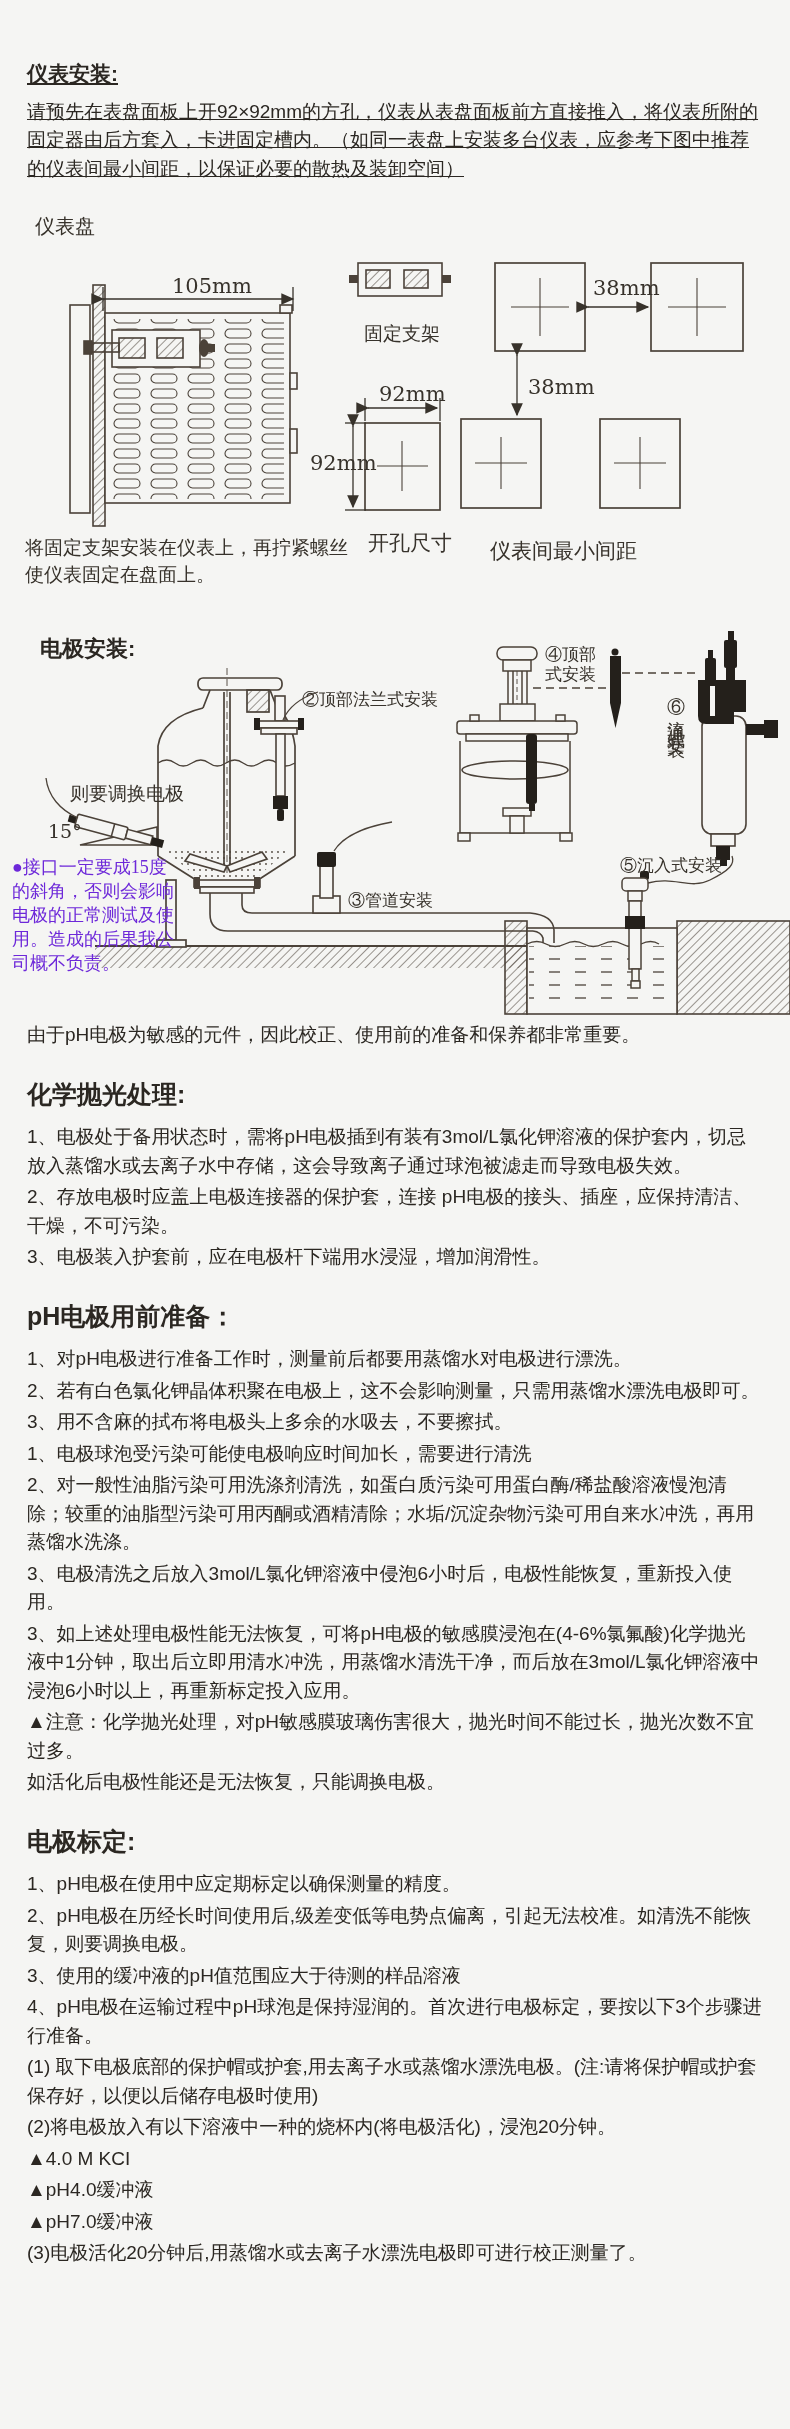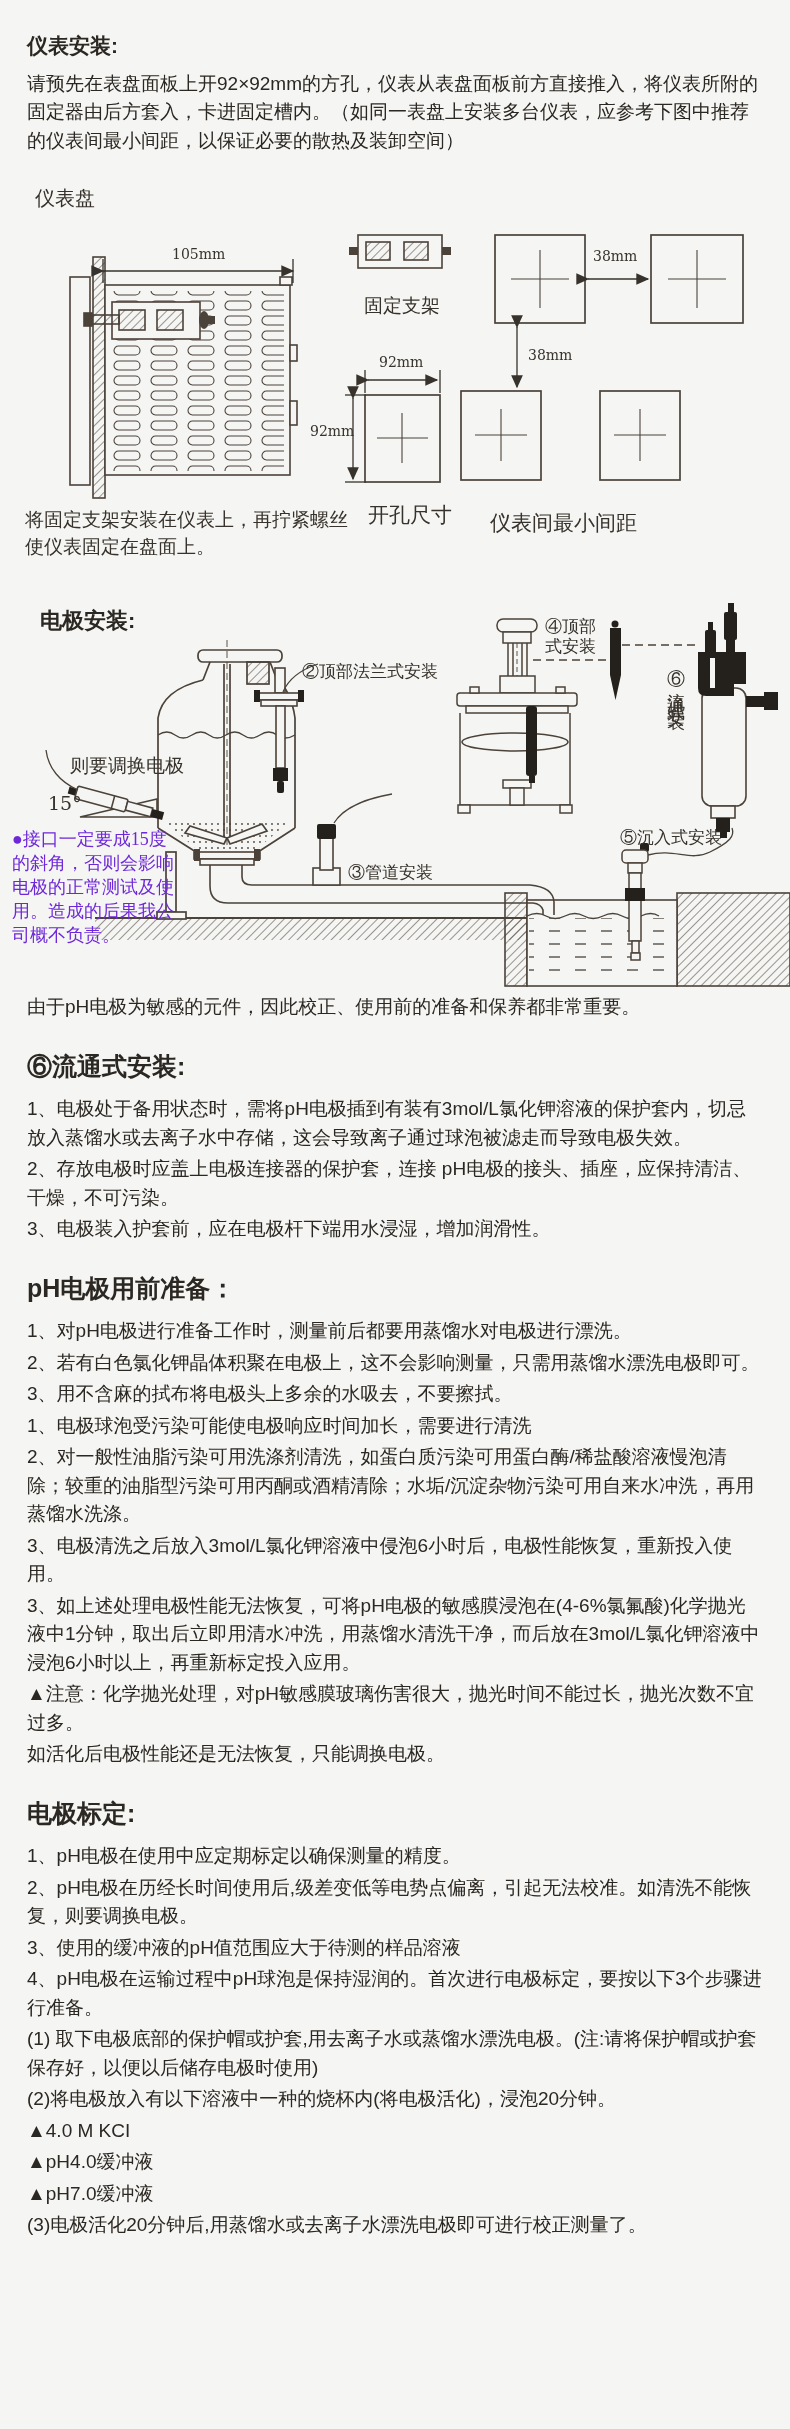--- a/index.html
+++ b/index.html
@@ -5,32 +5,32 @@
   html,body{margin:0;padding:0;}
   body{
     width:790px;height:2429px;overflow:hidden;
     background:#f5f5f3;color:#2b2722;
     font-family:"Liberation Sans", sans-serif;
   }
   .txt{padding:0 27px;font-size:19px;line-height:1.5;}
   .txt p{margin:3px 0;}
   .h-md{font-size:21px;font-weight:bold;margin:0 0 8px 0;}
   .h-lg{font-size:25px;font-weight:bold;margin:26px 0 10px 0;}
-  .sec-top{padding-top:30px;}
+  .sec-top{padding-top:58px;text-decoration:underline;}
   
   .diag{position:relative;width:672px;}
   .diag1{height:437px;margin-top:8px;}
   .diag2{height:390px;}
   .diag svg{position:absolute;left:0;top:0;}
   .dlabel{
     position:absolute;white-space:nowrap;
     font-family:"DejaVu Serif", serif;
     font-size:18px;color:#37322b;
   }
-  .dim{font-size:14px;}
+  .dim{font-size:21px;}
   .cap{
     position:absolute;font-family:Liberation Serif, serif;
     font-size:19px;line-height:1.4;color:#37322b;white-space:normal;
   }
   .note{
     position:absolute;left:12px;top:228px;width:162px;
     font-size:18px;line-height:1.33;color:#6d28d9;
     font-family:Liberation Serif, serif;
   }
   .vlabel{
@@ -291,21 +291,21 @@
   <div class="dlabel" style="left:620px;top:226px;font-size:17px;">⑤沉入式安装</div>
   <div class="vlabel">⑥流通式安装</div>
   <div class="note">●接口一定要成15度的斜角，否则会影响电极的正常测试及使用。造成的后果我公司概不负责。</div>
 </div>
 
 <section class="txt">
   <p>由于pH电极为敏感的元件，因此校正、使用前的准备和保养都非常重要。</p>
 </section>
 
 <section class="txt">
-  <h2 class="h-lg">⑥流通式安装:</h2>
+  <h2 class="h-lg">化学抛光处理:</h2>
   <p>1、电极处于备用状态时，需将pH电极插到有装有3mol/L氯化钾溶液的保护套内，切忌放入蒸馏水或去离子水中存储，这会导致离子通过球泡被滤走而导致电极失效。</p>
   <p>2、存放电极时应盖上电极连接器的保护套，连接 pH电极的接头、插座，应保持清洁、干燥，不可污染。</p>
   <p>3、电极装入护套前，应在电极杆下端用水浸湿，增加润滑性。</p>
 </section>
 
 <section class="txt">
   <h2 class="h-lg">pH电极用前准备：</h2>
   <p>1、对pH电极进行准备工作时，测量前后都要用蒸馏水对电极进行漂洗。</p>
   <p>2、若有白色氯化钾晶体积聚在电极上，这不会影响测量，只需用蒸馏水漂洗电极即可。</p>
   <p>3、用不含麻的拭布将电极头上多余的水吸去，不要擦拭。</p>

